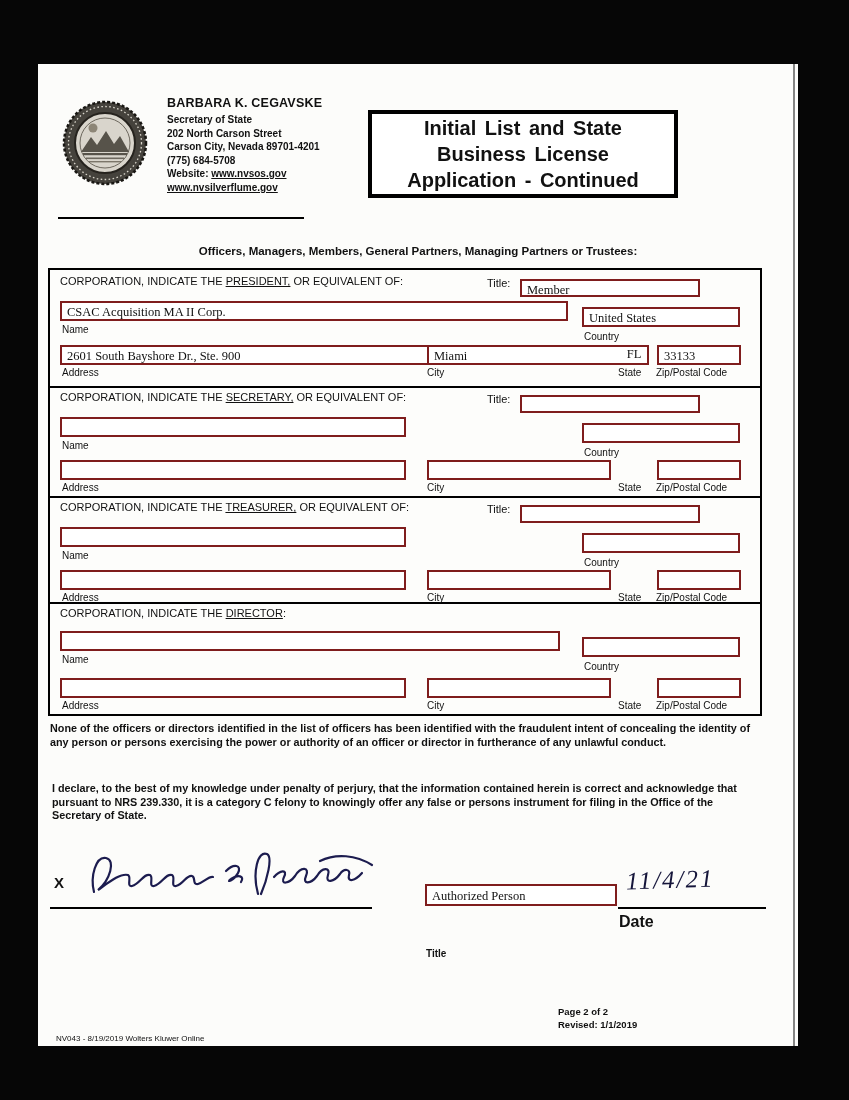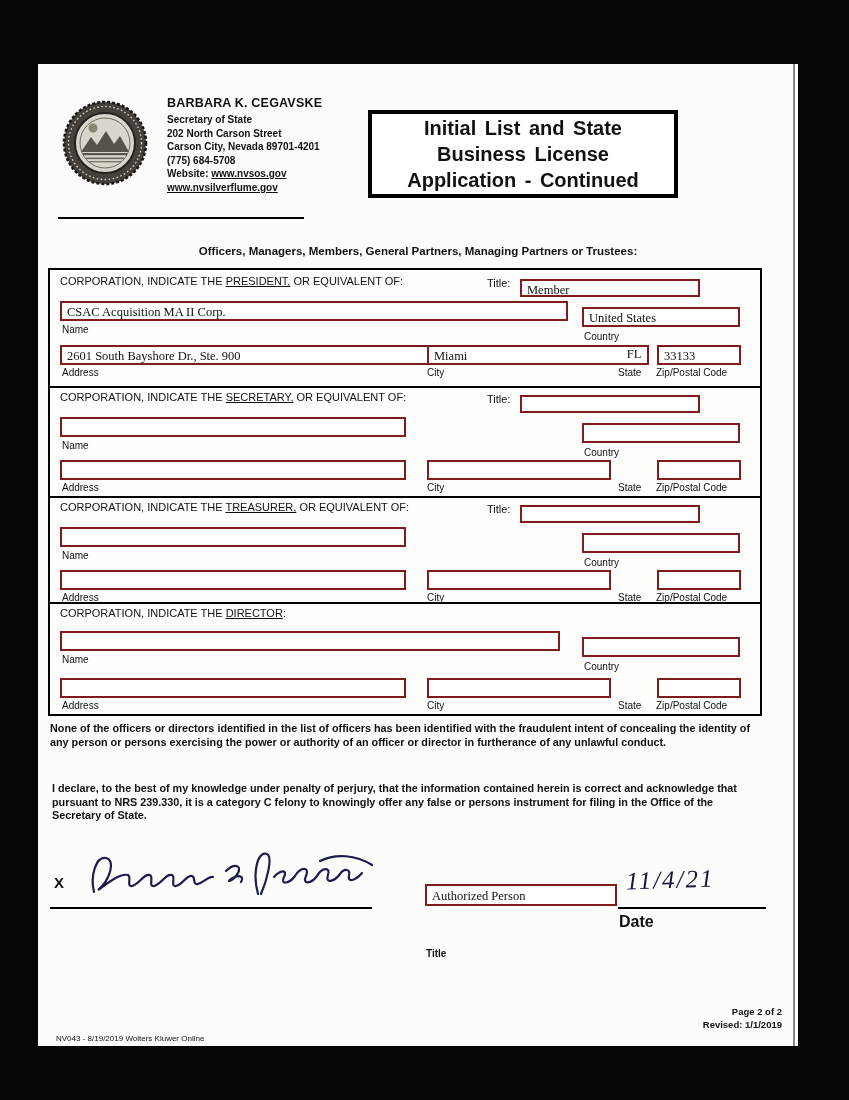--- a/index.html
+++ b/index.html
@@ -42,21 +42,21 @@
   .sig-line{position:absolute;left:12px;top:843px;width:322px;height:2px;background:#000;}
   .date-line{position:absolute;left:580px;top:843px;width:148px;height:2px;background:#000;}
   .sig-label{position:absolute;left:12px;top:849px;width:312px;font-size:11px;font-weight:bold;line-height:13.5px;}
   .sig-label .note{font-style:italic;font-weight:bold;font-size:8.5px;}
   .title-under-lbl{position:absolute;left:388px;top:849px;font-size:10px;font-weight:bold;margin-top:35px;}
   .date-under-lbl{position:absolute;left:581px;top:849px;font-size:16px;font-weight:bold;}
   .hand-date{position:absolute;left:588px;top:802px;font-family:"Liberation Serif", serif;font-style:italic;
     font-size:25px;letter-spacing:2px;color:#15153a;transform:rotate(-2deg);}
 
   
-  .footer-right{position:absolute;left:520px;top:942px;width:224px;text-align:right;
+  .footer-right{position:absolute;left:520px;top:942px;width:224px;text-align:left;
     font-size:9.5px;font-weight:bold;line-height:12.5px;}
   .doc-code{position:absolute;left:18px;top:970px;font-size:8px;}
 </style>
 </head>
 <body>
 
 <div id="screenshot">
   <div class="page">
 
     <div class="seal">

